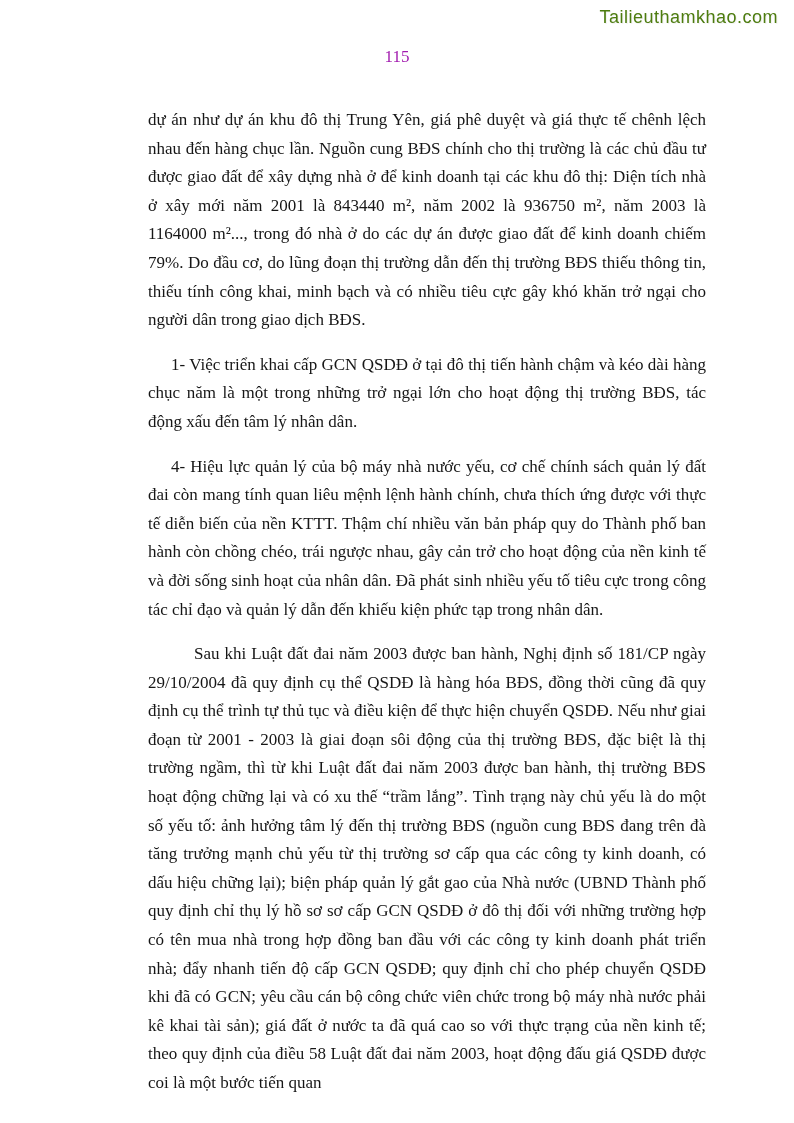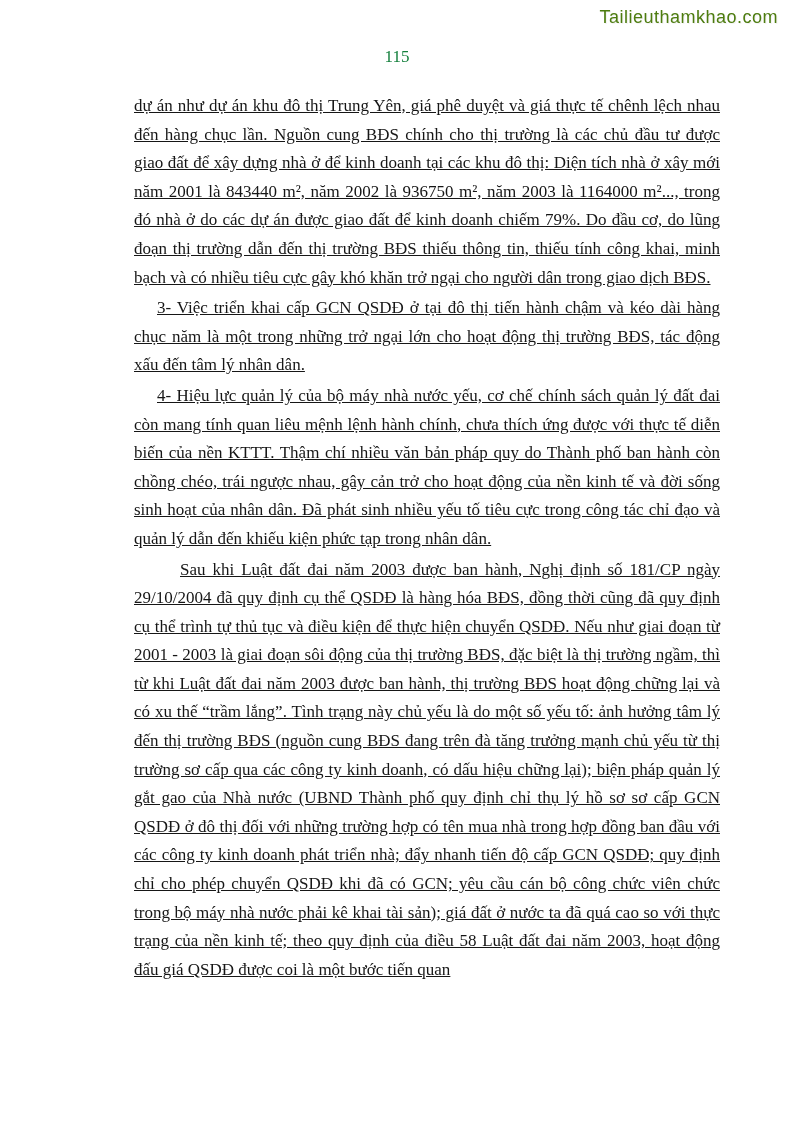--- a/index.html
+++ b/index.html
@@ -26,45 +26,44 @@
     text-shadow: 1px 1px 0 #f2f2f2;
     user-select: none;
   }
   .page-number {
     position: absolute;
     top: 47px;
     left: 0;
     width: 100%;
     text-align: center;
     font-size: 17px;
-    color: #15803d;
+    color: #a21caf;
   }
   .content {
     position: absolute;
     top: 90px;
     left: 132px;
     width: 590px;
     font-size: 17px;
     line-height: 28.6px;
     text-align: justify;
     color: #161616;
   }
   .para {
-    margin: 2px;
+    margin: 16px;
     padding: 0;
-    text-decoration: underline;
   }
   .indent-sm { text-indent: 23px; }
   .indent-lg { text-indent: 46px; }
 </style>
 </head>
 <body>
 
 <div class="watermark">Tailieuthamkhao.com</div>
 
 <div class="page-number">115</div>
 
 <div class="content">
   <p class="para">dự án như dự án khu đô thị Trung Yên, giá phê duyệt và giá thực tế chênh lệch nhau đến hàng chục lần. Nguồn cung BĐS chính cho thị trường là các chủ đầu tư được giao đất để xây dựng nhà ở để kinh doanh tại các khu đô thị: Diện tích nhà ở xây mới năm 2001 là 843440 m², năm 2002 là 936750 m², năm 2003 là 1164000 m²..., trong đó nhà ở do các dự án được giao đất để kinh doanh chiếm 79%. Do đầu cơ, do lũng đoạn thị trường dẫn đến thị trường BĐS thiếu thông tin, thiếu tính công khai, minh bạch và có nhiều tiêu cực gây khó khăn trở ngại cho người dân trong giao dịch BĐS.</p>
-  <p class="para indent-sm">3- Việc triển khai cấp GCN QSDĐ ở tại đô thị tiến hành chậm và kéo dài hàng chục năm là một trong những trở ngại lớn cho hoạt động thị trường BĐS, tác động xấu đến tâm lý nhân dân.</p>
+  <p class="para indent-sm">1- Việc triển khai cấp GCN QSDĐ ở tại đô thị tiến hành chậm và kéo dài hàng chục năm là một trong những trở ngại lớn cho hoạt động thị trường BĐS, tác động xấu đến tâm lý nhân dân.</p>
   <p class="para indent-sm">4- Hiệu lực quản lý của bộ máy nhà nước yếu, cơ chế chính sách quản lý đất đai còn mang tính quan liêu mệnh lệnh hành chính, chưa thích ứng được với thực tế diễn biến của nền KTTT. Thậm chí nhiều văn bản pháp quy do Thành phố ban hành còn chồng chéo, trái ngược nhau, gây cản trở cho hoạt động của nền kinh tế và đời sống sinh hoạt của nhân dân. Đã phát sinh nhiều yếu tố tiêu cực trong công tác chỉ đạo và quản lý dẫn đến khiếu kiện phức tạp trong nhân dân.</p>
   <p class="para indent-lg">Sau khi Luật đất đai năm 2003 được ban hành, Nghị định số 181/CP ngày 29/10/2004 đã quy định cụ thể QSDĐ là hàng hóa BĐS, đồng thời cũng đã quy định cụ thể trình tự thủ tục và điều kiện để thực hiện chuyển QSDĐ. Nếu như giai đoạn từ 2001 - 2003 là giai đoạn sôi động của thị trường BĐS, đặc biệt là thị trường ngầm, thì từ khi Luật đất đai năm 2003 được ban hành, thị trường BĐS hoạt động chững lại và có xu thế “trầm lắng”. Tình trạng này chủ yếu là do một số yếu tố: ảnh hưởng tâm lý đến thị trường BĐS (nguồn cung BĐS đang trên đà tăng trưởng mạnh chủ yếu từ thị trường sơ cấp qua các công ty kinh doanh, có dấu hiệu chững lại); biện pháp quản lý gắt gao của Nhà nước (UBND Thành phố quy định chỉ thụ lý hồ sơ sơ cấp GCN QSDĐ ở đô thị đối với những trường hợp có tên mua nhà trong hợp đồng ban đầu với các công ty kinh doanh phát triển nhà; đẩy nhanh tiến độ cấp GCN QSDĐ; quy định chỉ cho phép chuyển QSDĐ khi đã có GCN; yêu cầu cán bộ công chức viên chức trong bộ máy nhà nước phải kê khai tài sản); giá đất ở nước ta đã quá cao so với thực trạng của nền kinh tế; theo quy định của điều 58 Luật đất đai năm 2003, hoạt động đấu giá QSDĐ được coi là một bước tiến quan</p>
 </div>
 
 </body></html>

